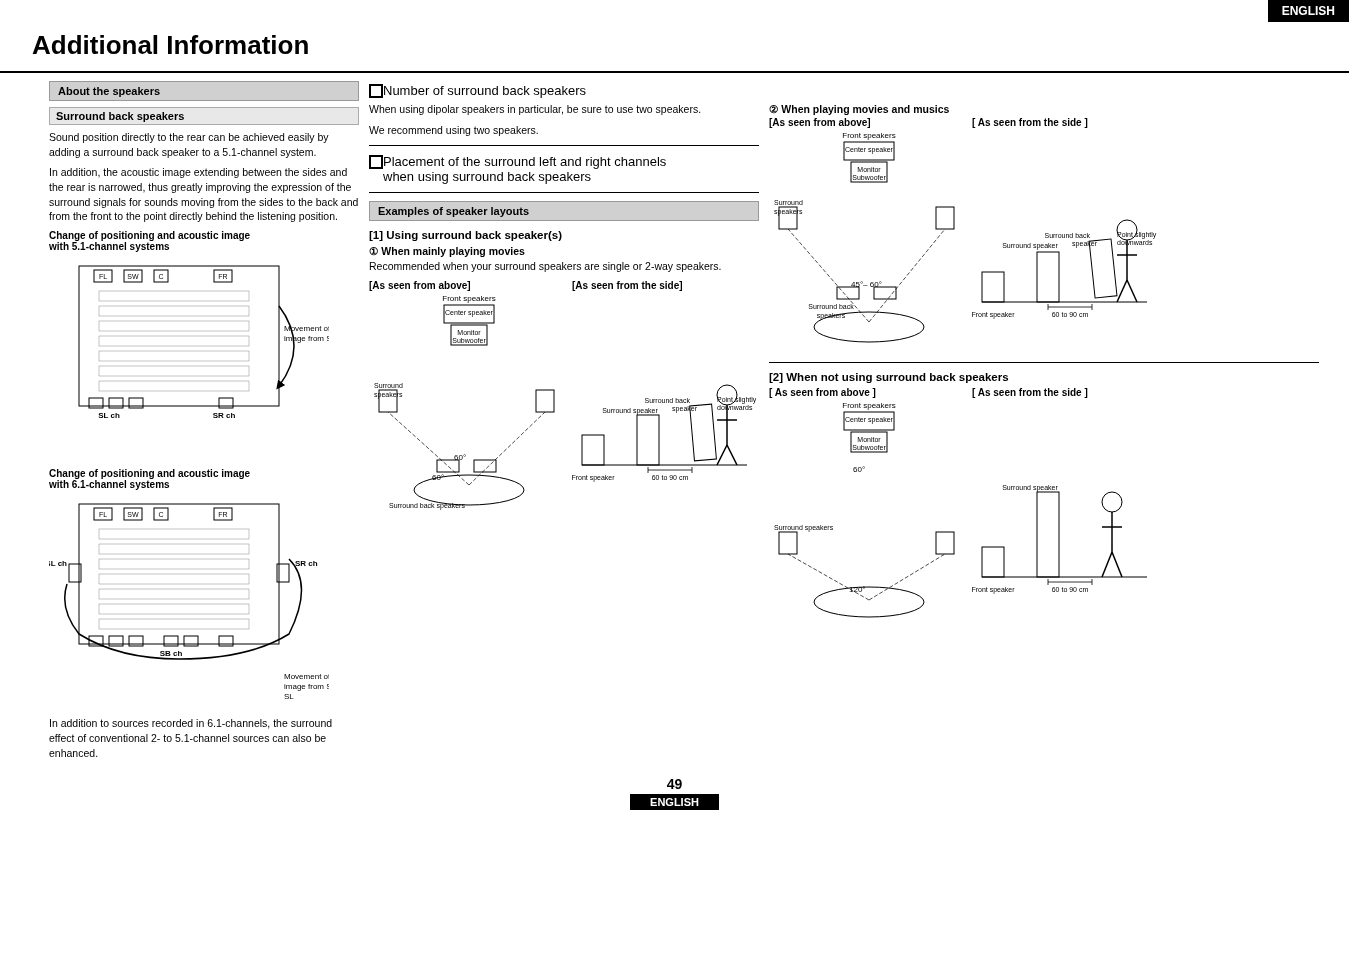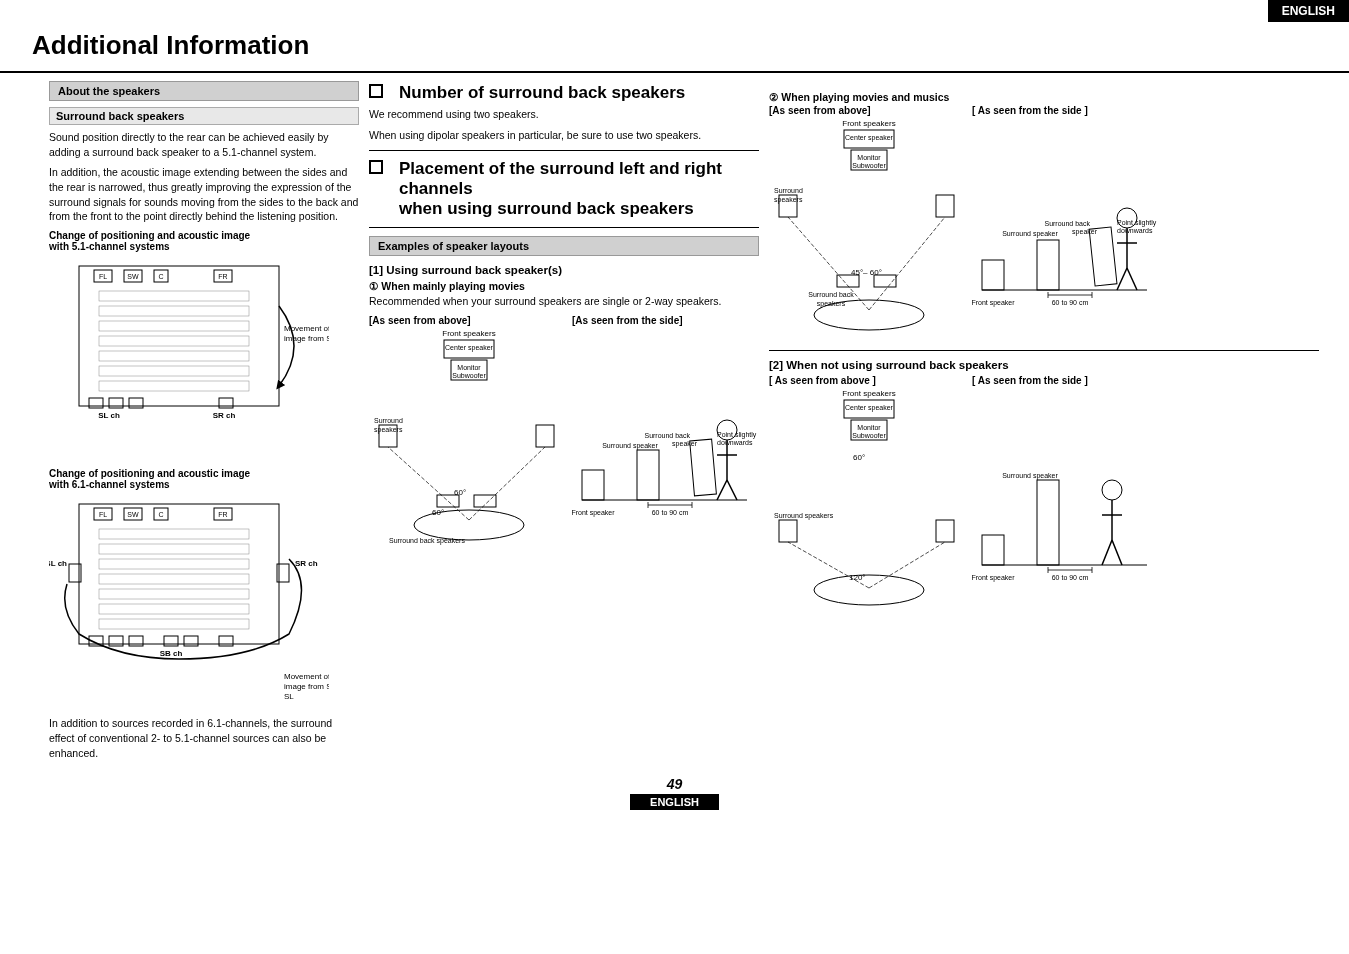--- a/index.html
+++ b/index.html
@@ -43,21 +43,21 @@
     }
     
     .mid-col {
       width: 390px;
       flex-shrink: 0;
       padding-top: 10px;
     }
     
     .right-col {
       flex: 1;
-      padding-top: 14px;
+      padding-top: 26px;
     }
 
     .section-header {
       background: #d0d0d0;
       font-weight: bold;
       font-size: 11px;
       padding: 3px 8px;
       margin-bottom: 6px;
       border: 1px solid #999;
     }
@@ -73,26 +73,26 @@
       font-size: 10.5px;
       line-height: 1.4;
       margin-bottom: 6px;
     }
     .diagram-title {
       font-size: 10px;
       font-weight: bold;
       margin-bottom: 4px;
     }
     h3.section-title {
-      font-size: 17px;
-      font-weight: bold;
+      font-size: 13px;
+      font-weight: normal;
       margin-bottom: 4px;
       display: flex;
       align-items: flex-start;
-      gap: 16px;
+      gap: 0;
     }
     h3.section-title .checkbox-icon {
       display: inline-block;
       width: 14px;
       height: 14px;
       border: 2px solid #000;
       flex-shrink: 0;
       margin-top: 1px;
     }
     h4.subsection {
@@ -113,21 +113,20 @@
       margin: 8px 0;
     }
     .page-number-area {
       text-align: center;
       margin-top: 10px;
       font-size: 11px;
     }
     .page-number {
       font-size: 14px;
       font-weight: bold;
-      font-style: italic;
     }
     .english-bottom {
       display: inline-block;
       background: #000;
       color: #fff;
       font-weight: bold;
       font-size: 11px;
       padding: 2px 20px;
       margin-top: 2px;
     }
@@ -247,22 +246,22 @@
 
     <div class="body-text">In addition to sources recorded in 6.1-channels, the surround effect of conventional 2- to 5.1-channel sources can also be enhanced.</div>
   </div>
 
   <div class="mid-col">
 
     <h3 class="section-title">
       <span class="checkbox-icon"></span>
       <span>Number of surround back speakers</span>
     </h3>
+    <div class="body-text">When using dipolar speakers in particular, be sure to use two speakers.</div>
     <div class="body-text">We recommend using two speakers.</div>
-    <div class="body-text">When using dipolar speakers in particular, be sure to use two speakers.</div>
 
     <div class="divider-line"></div>
 
     <h3 class="section-title">
       <span class="checkbox-icon"></span>
       <span>
         <span>Placement of the surround left and right channels</span><br>
         <span>when using surround back speakers</span>
       </span>
     </h3>

